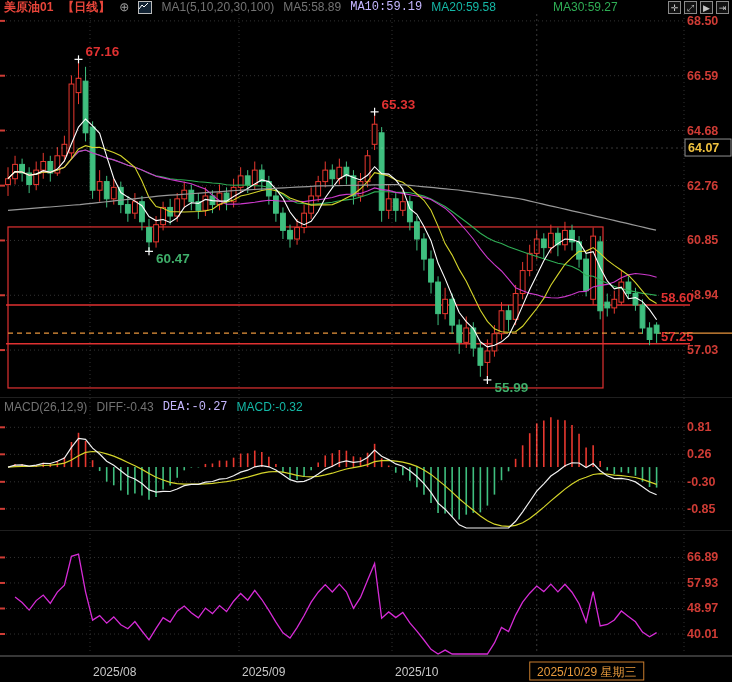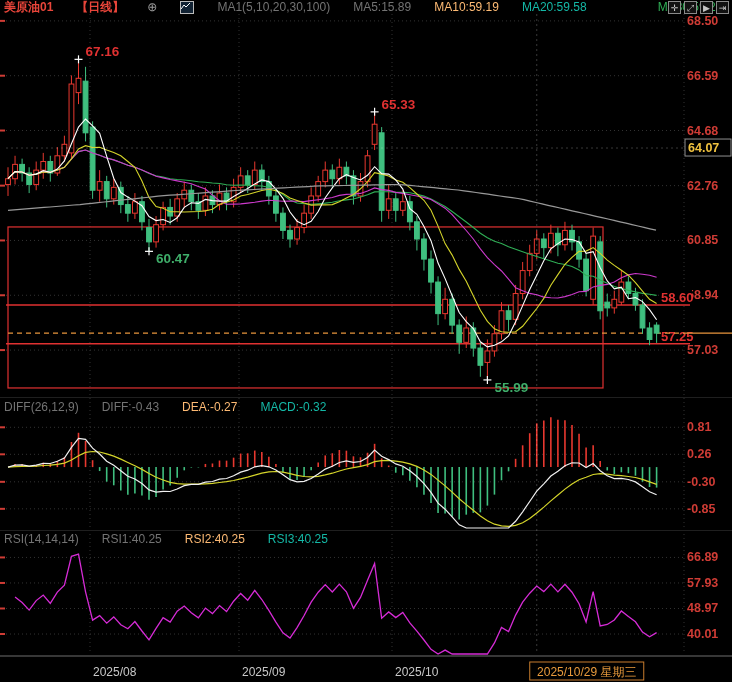--- a/index.html
+++ b/index.html
@@ -1,26 +1,26 @@
 <!DOCTYPE html>
 <html><head>
 <meta charset="utf-8">
 <style>
   html,body{margin:0;padding:0;background:#000;}
   #app{position:relative;width:732px;height:682px;background:#000;overflow:hidden;
        font-family:"Liberation Sans", sans-serif;}
   #chart-svg{position:absolute;left:0;top:0;}
-  .hdr{position:absolute;left:4px;display:flex;align-items:center;gap:23px;
+  .hdr{position:absolute;left:4px;display:flex;align-items:center;gap:9px;
        font-size:12px;line-height:14px;white-space:nowrap;z-index:5;justify-content:space-between;}
   #main-header{top:0;}
   #macd-header{top:400px;}
   #rsi-header{top:532px;}
   .t-red{color:#e8453a;font-weight:bold;}
   .t-white{color:#737373;}
-  .t-yellow{color:#fdba74;}
+  .t-yellow{color:#c4b5fd;font-family:Liberation Mono, monospace;}
   .t-magenta{color:#14b8a6;}
   .t-green{color:#2fae55;padding-left:48px;}
   .t-gray{color:#9a9a9a;}
   #toolbar{position:absolute;right:3px;top:1px;display:flex;gap:3px;z-index:6;}
   .tool{width:13px;height:13px;border:1px solid #8a8a8a;background:#111;color:#c5c5c5;
         font-size:9px;line-height:12px;text-align:center;box-sizing:border-box;}
   #mini-icon{width:12px;height:11px;border:1px solid #bbb;background:#123;display:inline-block;}
   #mini-icon svg{display:block;}
   #watermark{position:absolute;left:595px;top:624px;font-size:33px;color:#f2f2f2;
         letter-spacing:2px;z-index:4;text-shadow:0 0 5px rgba(0,0,0,.9);}
@@ -406,40 +406,34 @@
   <div class="hdr" id="main-header">
     <span class="t-red">美原油01</span>
     <span class="t-red">【日线】</span>
     <span class="t-gray">⊕</span>
     <span id="mini-icon">
         <svg width="10" height="9">
           <polyline points="0,7 3,3 5,5 9,1" stroke="#fff" stroke-width="1" fill="none"></polyline>
         </svg>
       </span>
     <span class="t-white">MA1(5,10,20,30,100)</span>
-    <span class="t-white">MA5:15.89</span>
+    <span class="t-white">MA5:58.89</span>
     <span class="t-yellow">MA10:59.19</span>
     <span class="t-magenta">MA20:59.58</span>
     <span class="t-green">MA30:59.27</span>
   </div>
 
   <div id="toolbar">
     <div class="tool">✛</div>
     <div class="tool">⤢</div>
     <div class="tool">▶</div>
     <div class="tool">⇥</div>
   </div>
 
   <div class="hdr" id="macd-header">
-    <span class="t-white">DIFF(26,12,9)</span>
+    <span class="t-white">MACD(26,12,9)</span>
     <span class="t-white">DIFF:-0.43</span>
     <span class="t-yellow">DEA:-0.27</span>
     <span class="t-magenta">MACD:-0.32</span>
   </div>
 
-  <div class="hdr" id="rsi-header">
-    <span class="t-white">RSI(14,14,14)</span>
-    <span class="t-white">RSI1:40.25</span>
-    <span class="t-yellow">RSI2:40.25</span>
-    <span class="t-magenta">RSI3:40.25</span>
-  </div>
 
 </div>
 
 </body></html>

